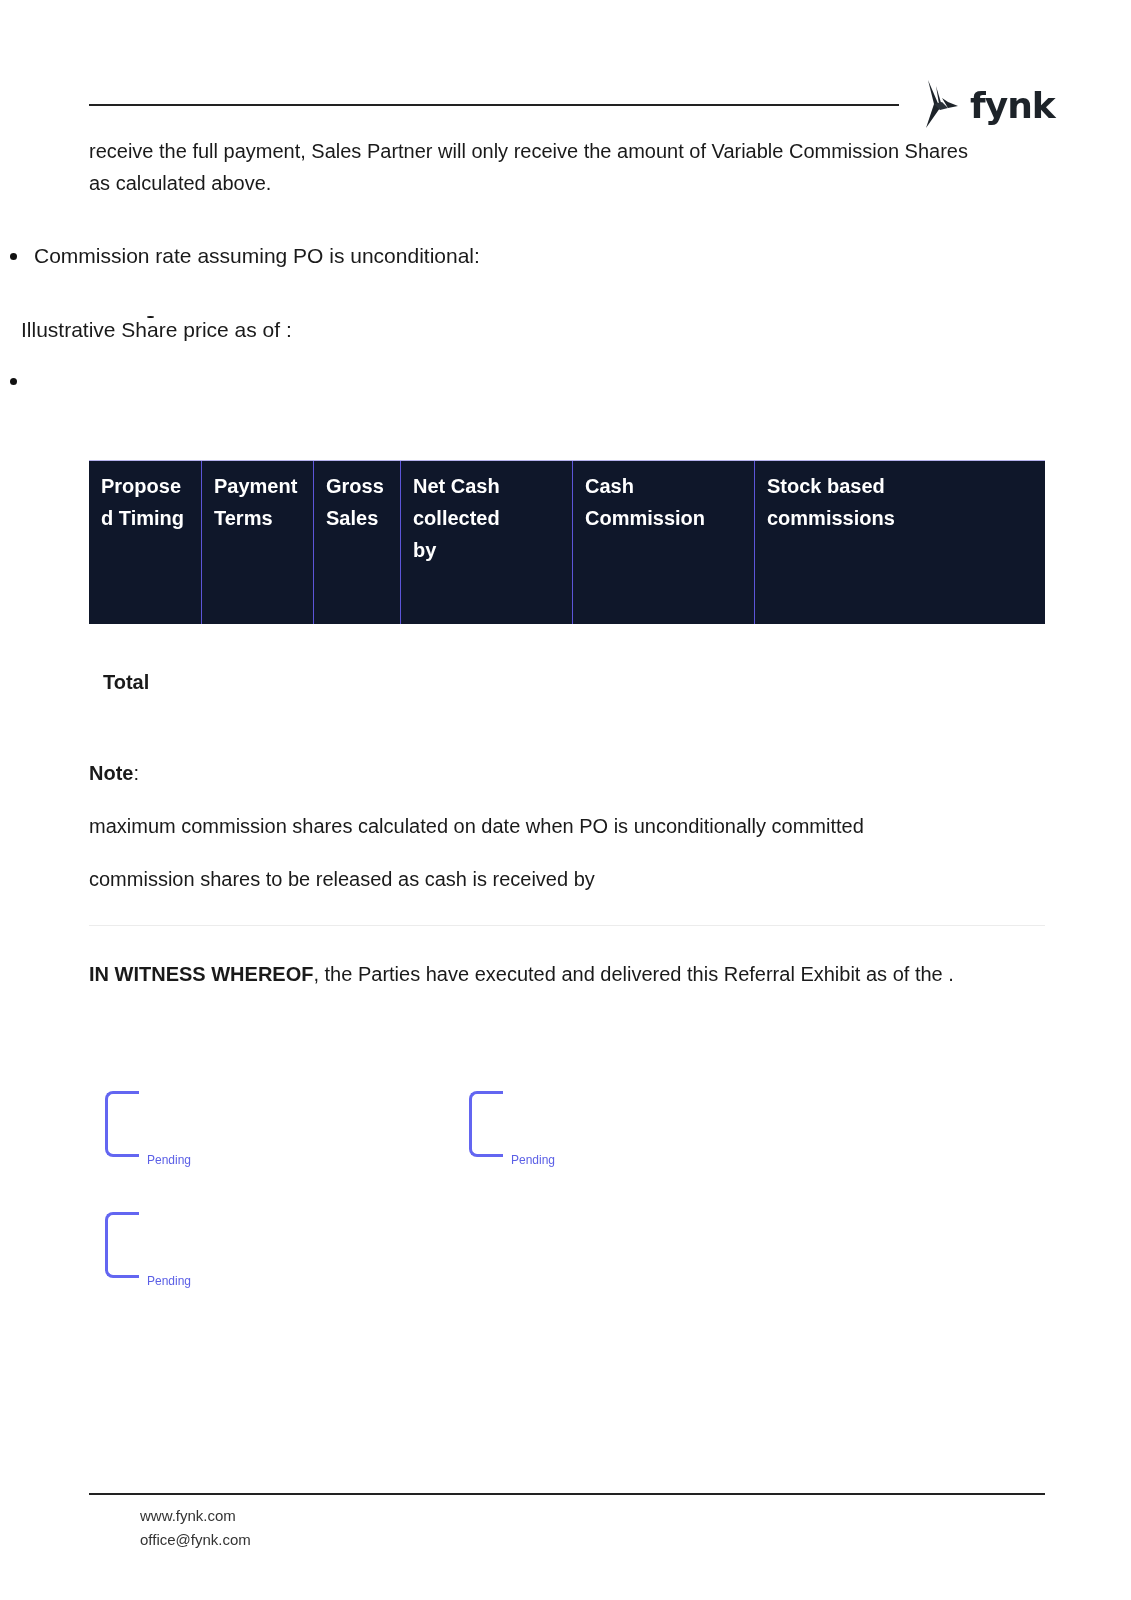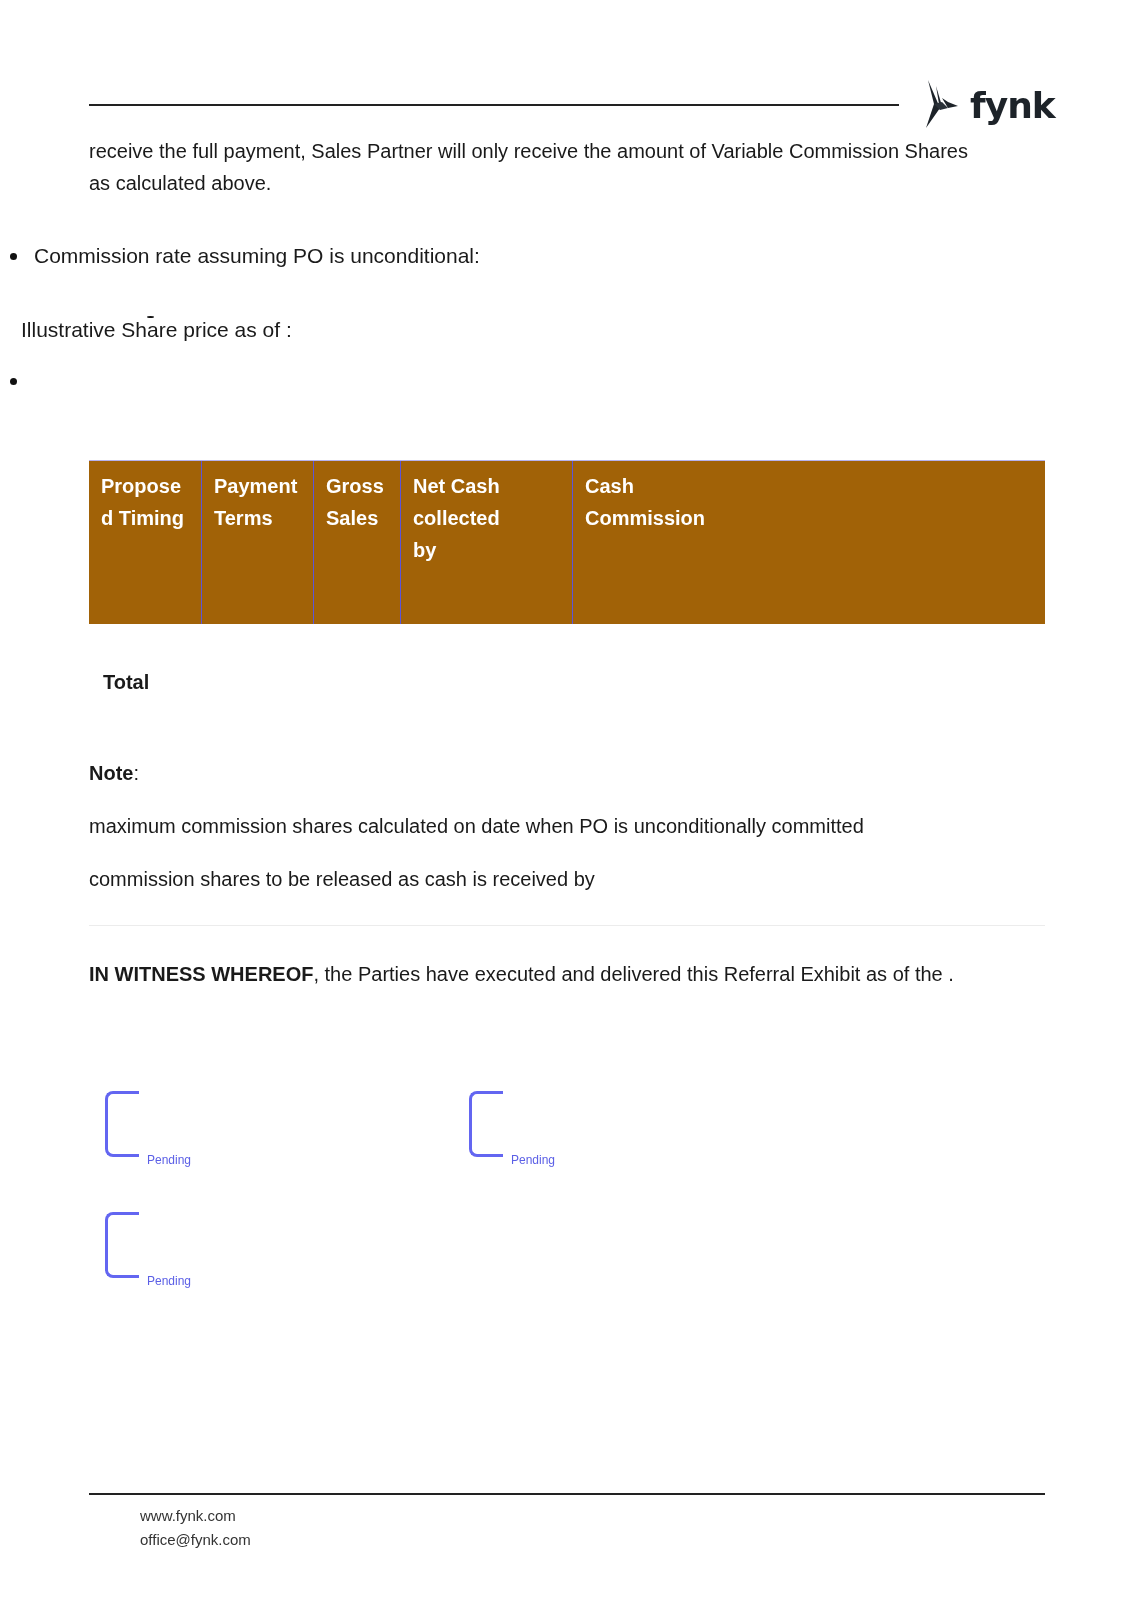--- a/index.html
+++ b/index.html
@@ -25,21 +25,21 @@
     }
     .bullet {
       position: absolute; left: 10px; display: flex; align-items: center; height: 26px;
     }
     .dot {
       width: 7px; height: 7px; border-radius: 50%; background: #111; display: inline-block;
     }
     .bullet-text { font-size: 21px; }
     .table-wrap {
       position: absolute; left: 89px; top: 460px; width: 956px; height: 163px;
-      background: #a16207; display: flex; border-top: 1px solid #b6b2ee;
+      background: #0f172a; display: flex; border-top: 1px solid #b6b2ee;
     }
     .th {
       color: #ffffff; font-weight: bold; font-size: 20px; line-height: 32px;
       padding: 9px 12px; box-sizing: border-box; border-right: 1px solid #5c55d8;
       word-break: break-all;
     }
     .th:last-child { border-right: none; }
     .total {
       position: absolute; left: 103px; top: 671px; font-size: 20px; font-weight: bold;
     }
@@ -106,20 +106,21 @@
   <span class="dot"></span>
   <span class="bullet-text" style="margin-left:11px;"></span>
 </div>
 
 <div class="table-wrap">
   <div class="th" style="width:113px;">Proposed Timing</div>
   <div class="th" style="width:112px;word-break:normal;">Payment Terms</div>
   <div class="th" style="width:87px;word-break:normal;">Gross Sales</div>
   <div class="th" style="width:172px;word-break:normal;padding-right:60px;">Net Cash collected by</div>
   <div class="th" style="width:182px;word-break:normal;padding-right:28px;">Cash Commission</div>
+  <div class="th" style="width:180px;word-break:normal;">Stock based commissions</div>
 </div>
 
 <div class="total">Total</div>
 
 <div class="note">
   <b>Note</b><span>:</span>
 </div>
 <div class="note-line" style="top:815px;">maximum commission shares calculated on date when PO is unconditionally committed</div>
 <div class="note-line" style="top:868px;">commission shares to be released as cash is received by</div>
 

